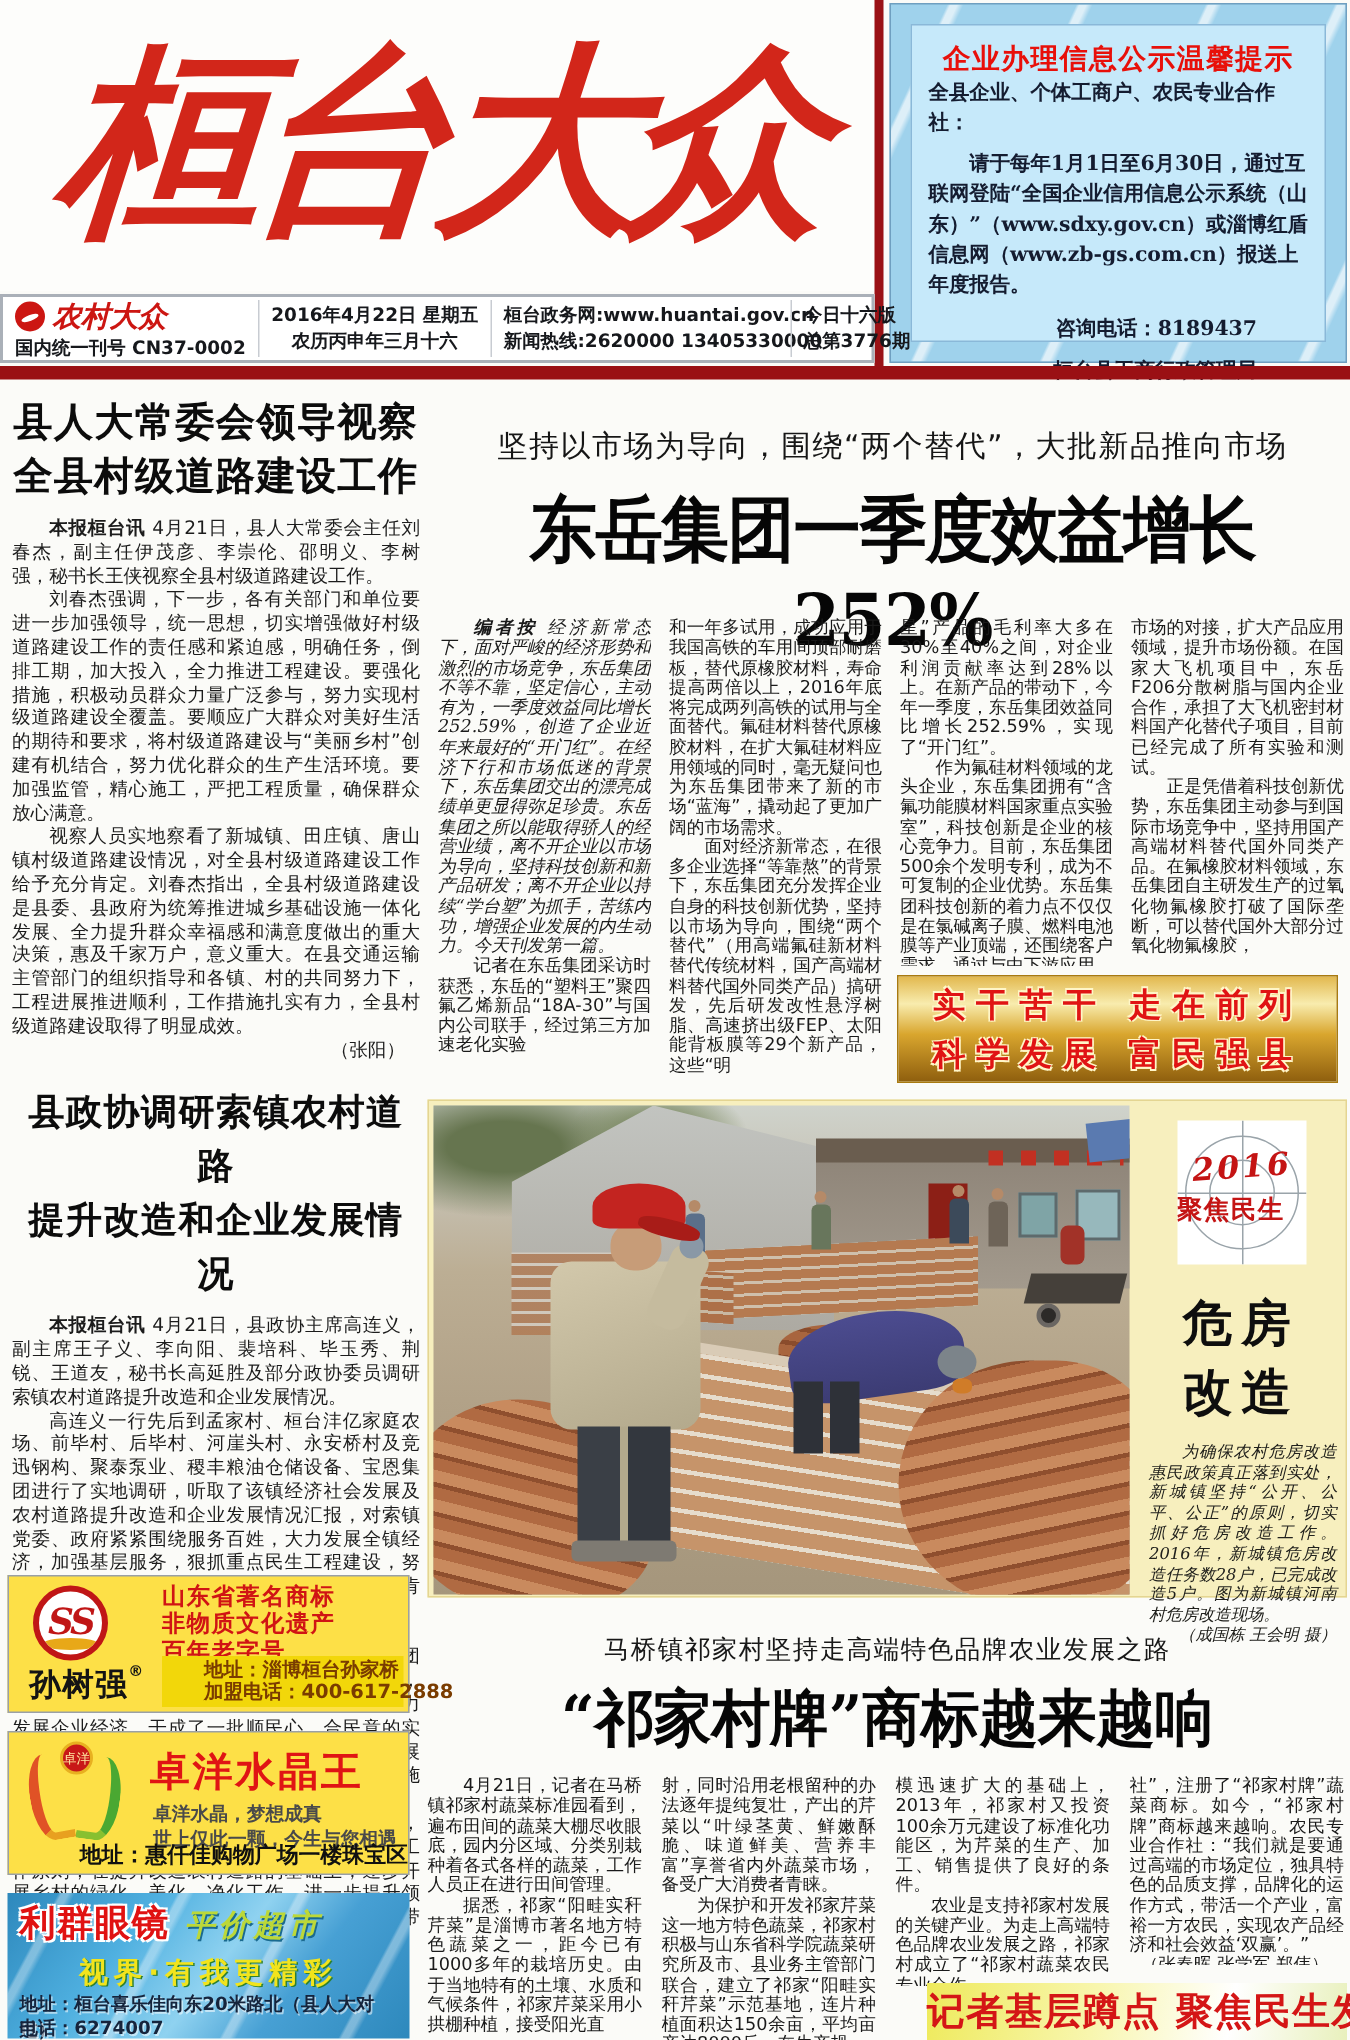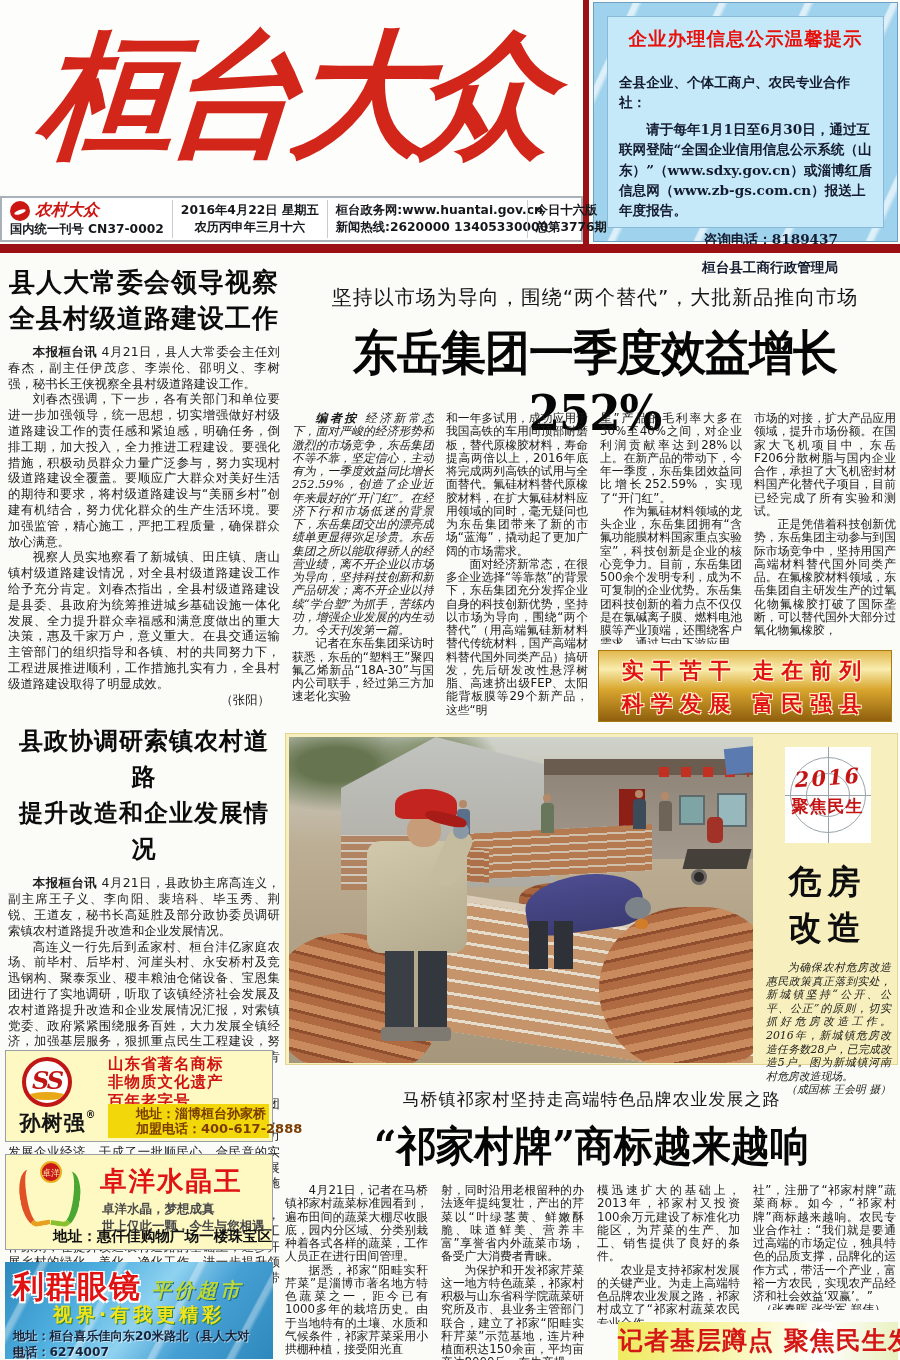--- a/index.html
+++ b/index.html
@@ -13,36 +13,36 @@
     font-size:136px; letter-spacing:-10px; color:#d2261a; transform:skewX(-4deg); line-height:180px; }
   .vert-red-bar { position:absolute; left:583px; top:0; width:6px; height:244px; background:#9a1216; }
 
   
   .notice { position:absolute; left:593px; top:2px; width:305px; height:240px;
     background:#9fd2ec;
     background-image:repeating-linear-gradient(115deg, rgba(255,255,255,0) 0 34px, rgba(255,255,255,.65) 36px 40px, rgba(255,255,255,0) 44px 78px);
     border:1px solid #6f9fc0; }
   .notice-inner { position:absolute; left:13px; top:13px; right:13px; bottom:13px;
     background:#c6e9fa; border:1px solid #8ab8d8; padding:9px 11px; }
-  .notice-title { text-align:center; color:#e8100a; font-weight:900; font-size:18.5px; letter-spacing:1px; margin-bottom:21px; }
+  .notice-title { text-align:center; color:#e8100a; font-weight:900; font-size:18.5px; letter-spacing:1px; margin-bottom:1px; }
   .notice-text { font-family:"DejaVu Serif","Liberation Serif",serif; color:#141c30; font-weight:700; font-size:13.6px; line-height:1.5; }
   .notice-salutation { margin-bottom:6px; }
   .notice-body { text-indent:2em; }
   .notice-contact { text-align:right; padding-right:34px; margin-top:8px; }
 
   
   .header-bar { position:absolute; left:0; top:196px; width:583px; height:46px;
     border:2px solid #aab0b8; background:#fff; display:flex; align-items:center; }
   .hgroup { padding:0 8px; height:38px; display:flex; flex-direction:column; justify-content:center; }
   .hgroup + .hgroup { border-left:1px solid #c8ccd2; }
   .hline { font-size:12.3px; color:#16181c; font-weight:700; line-height:17px; white-space:nowrap; }
   .logo-row { display:flex; align-items:center; gap:5px; }
   .logo-dot { width:20px; height:20px; border-radius:50%; background:#cc1612; position:relative; flex:0 0 auto; }
   .logo-dot::after { content:""; position:absolute; left:4px; top:9px; width:12px; height:4px; background:#fff; border-radius:50%; transform:rotate(-20deg); }
-  .logo-script { font-family:"DejaVu Serif","Liberation Serif",serif; font-style:italic; font-weight:900; color:#cc1612; font-size:16px; letter-spacing:0; }
+  .logo-script { font-family:"DejaVu Serif","Liberation Serif",serif; font-style:italic; font-weight:900; color:#cc1612; font-size:19px; letter-spacing:0; }
 
   .red-bar { position:absolute; left:0; top:244px; width:900px; height:9px; background:#9a1014; }
 
   
   .news-p { text-indent:2em; margin:0; }
   .lead { font-weight:900; }
   .byline { text-align:right; padding-right:10px; }
 
   
   .left-col { position:absolute; left:8px; top:258px; width:272px; height:790px; }
@@ -136,31 +136,31 @@
   .ph-sidebar { position:absolute; left:470px; top:0; width:143px; height:330px; }
   .focus-logo { position:relative; width:86px; height:96px; background:#fff; margin:13px auto 0; overflow:hidden; }
   .ring { position:absolute; border:1px solid #9aa4aa; border-radius:50%; }
   .ring-outer { left:5px; top:10px; width:76px; height:76px; }
   .ring-inner { left:21px; top:26px; width:44px; height:44px; }
   .cross-v { position:absolute; left:43px; top:0; width:1px; height:96px; background:#9aa4aa; }
   .cross-h { position:absolute; left:0; top:48px; width:86px; height:1px; background:#9aa4aa; }
   .focus-year { position:absolute; left:0; top:18px; width:100%; text-align:center;
     font-family:"DejaVu Serif","Liberation Serif",serif; font-style:italic; font-weight:900;
     font-size:21px; color:#c41414; letter-spacing:2px; transform:rotate(-4deg); }
-  .focus-label { position:absolute; left:0; top:48px; width:100%; text-align:center;
+  .focus-label { position:absolute; left:0; top:48px; width:100%; text-align:left;
     font-weight:900; font-size:17px; color:#c41414; letter-spacing:1px; }
   .sb-title { margin-top:16px; text-align:center; font-family:"DejaVu Serif","Liberation Serif",serif;
     font-weight:900; font-size:33px; line-height:46px; letter-spacing:6px; color:#0e0e0e; }
   .sb-caption { margin:10px 8px 0 10px; font-family:"DejaVu Serif","Liberation Serif",serif; font-style:italic;
     font-size:10.9px; line-height:13.6px; text-align:justify; color:#20201c; }
   .sb-caption p { text-indent:2em; }
   .sb-byline { text-align:right; font-style:italic; }
 
   
-  .ad { position:absolute; left:5px; width:268px; background:#fef9c3; border:1px solid #9aa0a6; }
+  .ad { position:absolute; left:5px; width:268px; background:#fde047; border:1px solid #9aa0a6; }
   .ad-sun { top:1050px; height:92px; }
   .ss-logo { position:absolute; left:16px; top:6px; width:50px; height:50px; border-radius:50%;
     border:4px solid #c01616; background:#fff; text-align:center; overflow:hidden; }
   .ss-text { font-family:"DejaVu Serif","Liberation Serif",serif; font-weight:900; font-style:italic;
     color:#c01616; font-size:24px; line-height:40px; letter-spacing:-2px; }
   .ss-wave { position:absolute; left:2px; bottom:3px; width:38px; height:8px; background:#e8a818; border-radius:50%; }
   .sun-name { position:absolute; left:6px; bottom:4px; width:92px; text-align:center;
     font-weight:900; font-size:21px; color:#141414; letter-spacing:1px; }
   .sun-reg { font-size:10px; vertical-align:top; }
   .sun-lines { position:absolute; left:102px; top:4px; right:4px; }
@@ -176,21 +176,21 @@
     background:#c81818; border:2px solid #e8b020; color:#ffe9a0; font-size:9px; text-align:center; line-height:20px; }
   .cr-title { position:absolute; left:94px; top:8px; color:#e01414; font-weight:900; font-size:26.5px; letter-spacing:2px; }
   .cr-s1 { position:absolute; left:96px; top:46px; color:#4a4a4a; font-size:12.5px; font-weight:700; }
   .cr-s2 { position:absolute; left:96px; top:63px; color:#4a4a4a; font-size:12.5px; font-weight:700; }
   .cr-addr { position:absolute; left:0; bottom:3px; width:100%; text-align:right; color:#101010; font-weight:900; font-size:14.6px; }
   .ad-liqun { top:1262px; height:97px; border:none;
     background:linear-gradient(128deg,#2d88bc 0%,#4fb0e0 30%,#8fd2f0 52%,#47a0d4 70%,#2d88bc 100%); }
   .lq-streaks { position:absolute; inset:0;
     background:repeating-linear-gradient(118deg, rgba(255,255,255,0) 0 30px, rgba(255,255,255,.35) 32px 36px, rgba(255,255,255,0) 40px 70px); }
   .lq-row { position:absolute; left:8px; top:4px; display:flex; align-items:baseline; gap:10px; }
-  .lq-title { color:#e01212; font-weight:900; font-size:31px; letter-spacing:1px;
+  .lq-title { color:#e01212; font-weight:900; font-size:24px; letter-spacing:1px;
     text-shadow:1.5px 1.5px 0 #fff, -1.5px -1.5px 0 #fff, 1.5px -1.5px 0 #fff, -1.5px 1.5px 0 #fff; }
   .lq-tag { color:#bcd838; font-weight:900; font-style:italic; font-size:20px; letter-spacing:3px;
     text-shadow:1px 1px 0 #1a6a90; }
   .lq-slogan { position:absolute; left:0; top:40px; width:100%; text-align:center; color:#f2e41c;
     font-weight:900; font-size:19px; letter-spacing:4px; text-shadow:1px 1px 0 #2c8030; }
   .lq-addr { position:absolute; left:8px; top:66px; color:#16243c; font-weight:900; font-size:12.2px;
     text-shadow:1px 1px 0 rgba(255,255,255,.55); }
   .lq-phone { position:absolute; left:8px; top:82px; color:#16243c; font-weight:900; font-size:12.2px;
     text-shadow:1px 1px 0 rgba(255,255,255,.55); }
 

